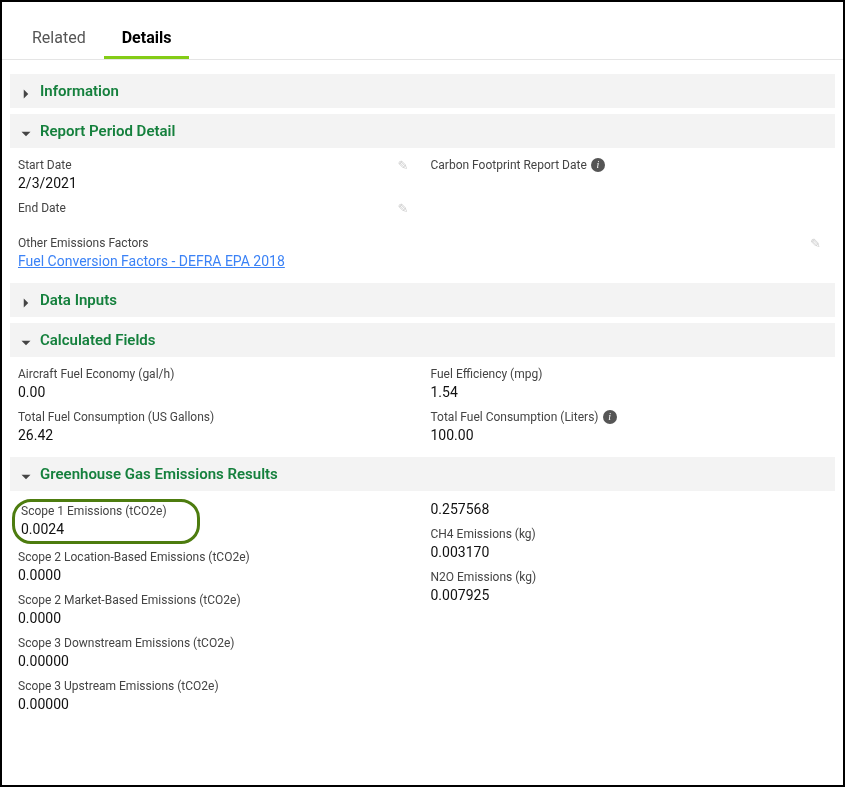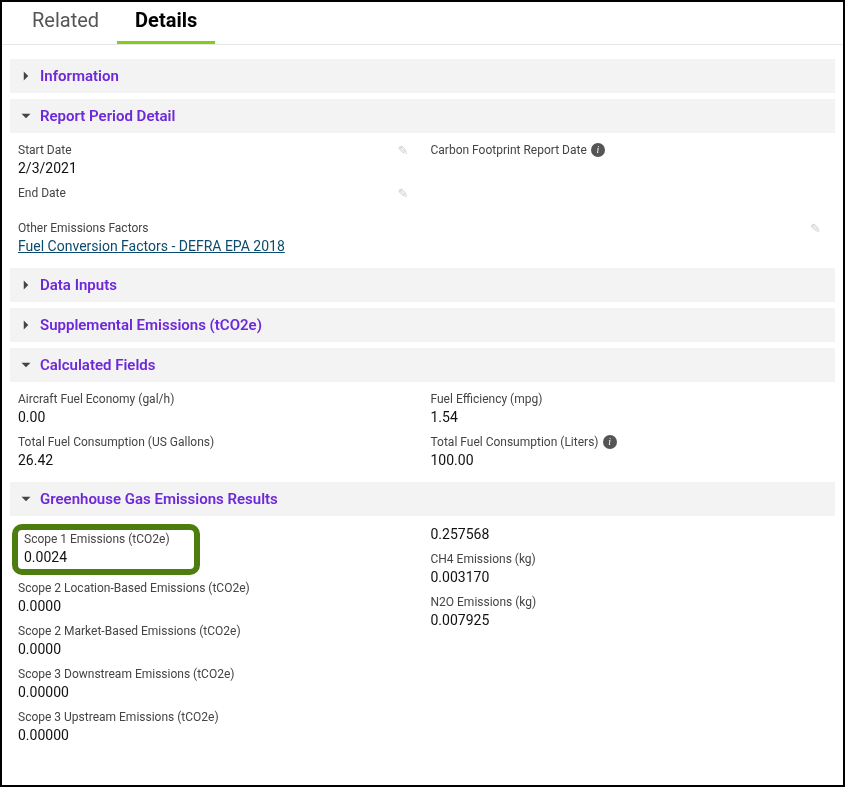--- a/index.html
+++ b/index.html
@@ -10,42 +10,42 @@
     height: 787px;
     border: 2px solid #000;
     overflow: hidden;
   }
   .tabs {
     display: flex;
     border-bottom: 1px solid #e5e5e5;
     padding: 0 12px;
   }
   .tab {
-    padding: 6px 18px 9px;
-    font-size: 20px;
+    padding: 26px 18px 9px;
+    font-size: 16px;
     color: #555;
     cursor: pointer;
     border-bottom: 3px solid transparent;
   }
   .tab.active {
     color: #000;
     font-weight: 700;
     border-bottom: 3px solid #84cc16;
   }
   .content {
     padding: 8px 8px 0 8px;
   }
   .section-header {
     display: flex;
-    align-items: center;
+    align-items: flex-end;
     background: #f3f3f3;
     padding: 8px 10px;
     font-size: 15px;
     font-weight: 600;
-    color: #6d28d9;
+    color: #15803d;
     margin-top: 6px;
     cursor: pointer;
   }
   .section-header .chev {
     margin-right: 8px;
     display: inline-flex;
     align-items: center;
   }
   .section-header svg { fill: #444; }
   .section-body {
@@ -65,41 +65,41 @@
     margin-bottom: 3px;
     display: flex;
     align-items: center;
     gap: 4px;
   }
   .field-value {
     font-size: 14px;
     color: #111;
   }
   .link {
-    color: #0c4a6e;
+    color: #3b82f6;
     text-decoration: underline;
     cursor: pointer;
   }
   .info-badge {
     display: inline-flex;
     align-items: center;
     justify-content: center;
     width: 14px;
     height: 14px;
     border-radius: 50%;
     background: #555;
     color: #fff;
     font-size: 10px;
     font-family: Georgia, serif;
     font-style: italic;
     line-height: 1;
   }
   .highlight-box {
-    border: 6px solid #4d7c0f;
-    border-radius: 10px;
+    border: 3px solid #4d7c0f;
+    border-radius: 19px;
     padding: 2px 6px 4px 6px;
     margin: 2px 0 2px -6px;
     width: fit-content;
     min-width: 188px;
   }
   .edit-pencil {
     float: right;
     color: #ccc;
     font-size: 13px;
     padding-right: 6px;
@@ -167,28 +167,20 @@
 
   <div class="section-header">
     <span class="chev">
       <svg width="12" height="12" viewBox="0 0 16 16">
           <path d="M5 2l6 6-6 6V2z"></path>
         </svg>
     </span>
     <span>Data Inputs</span>
   </div>
 
-  <div class="section-header">
-    <span class="chev">
-      <svg width="12" height="12" viewBox="0 0 16 16">
-          <path d="M5 2l6 6-6 6V2z"></path>
-        </svg>
-    </span>
-    <span>Supplemental Emissions (tCO2e)</span>
-  </div>
 
   <div class="section-header">
     <span class="chev">
       <svg width="12" height="12" viewBox="0 0 16 16">
           <path d="M2 5l6 6 6-6H2z"></path>
         </svg>
     </span>
     <span>Calculated Fields</span>
   </div>
   <div class="section-body">

